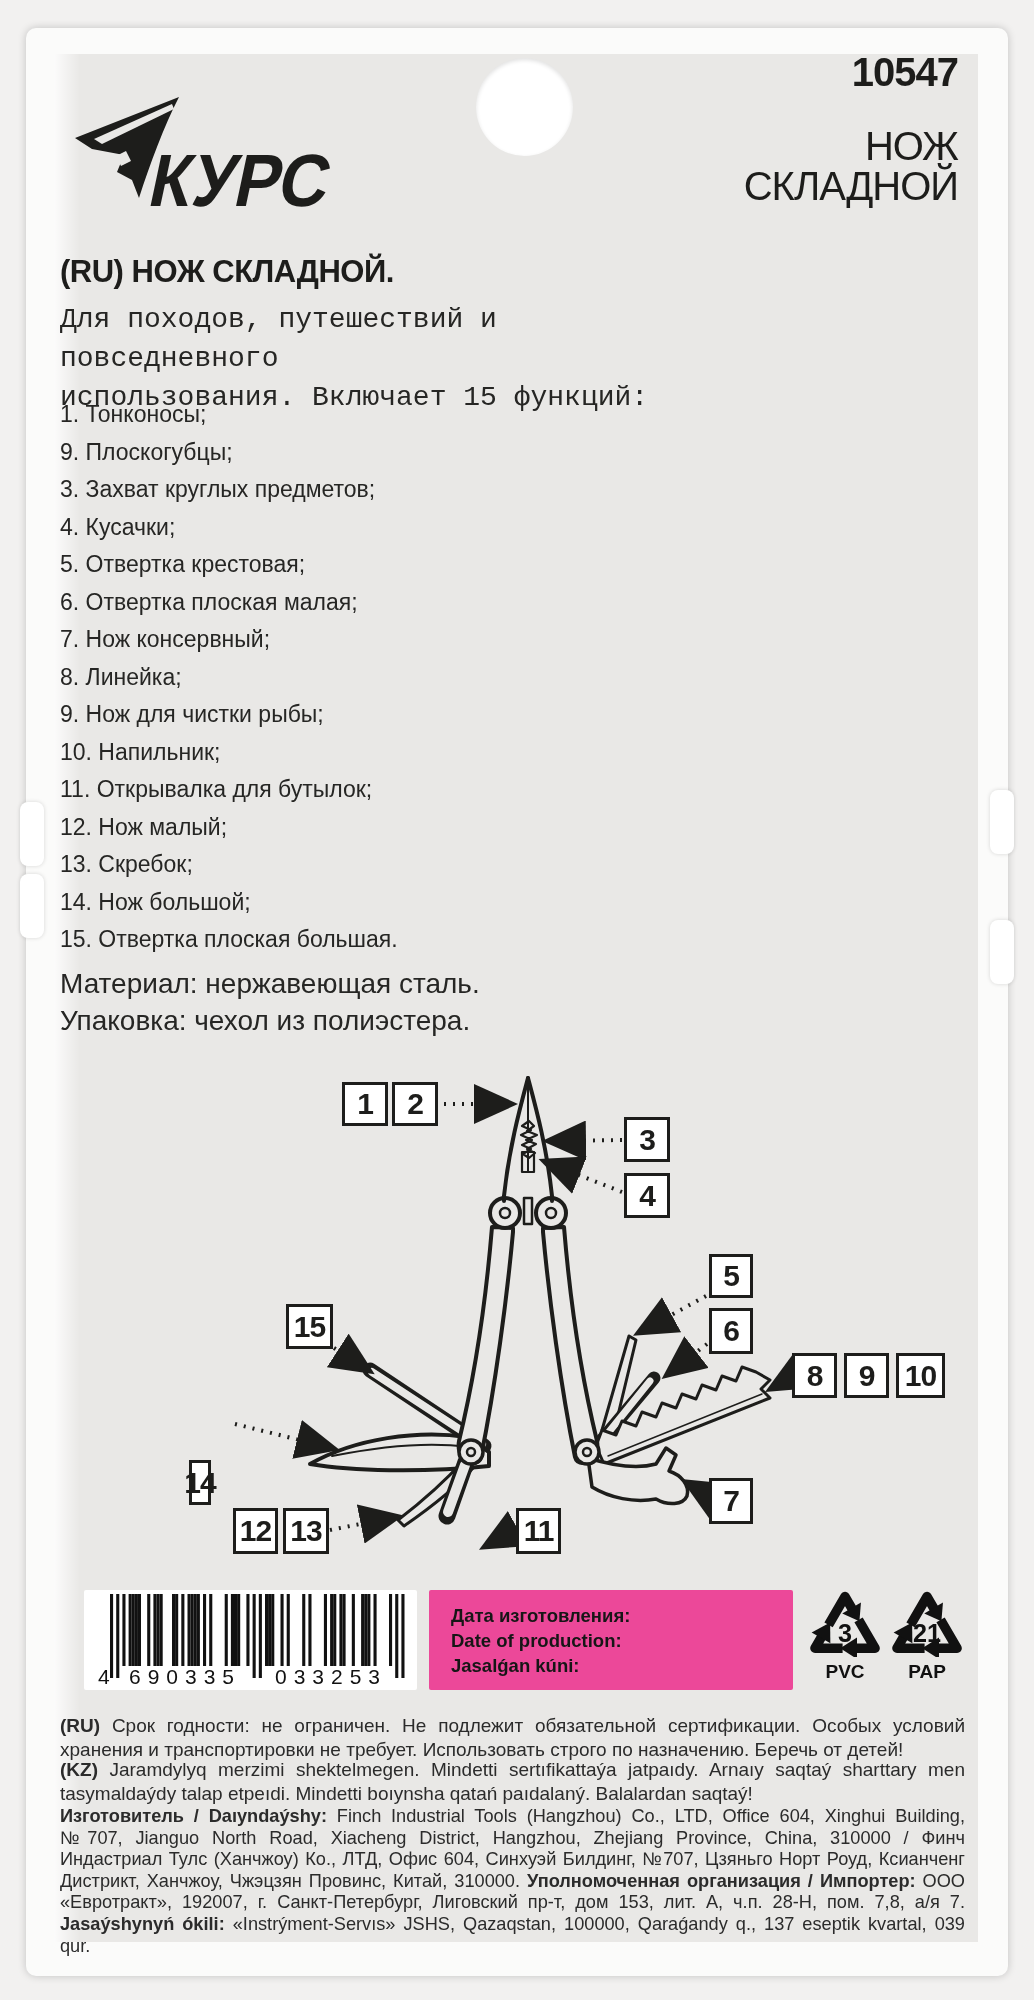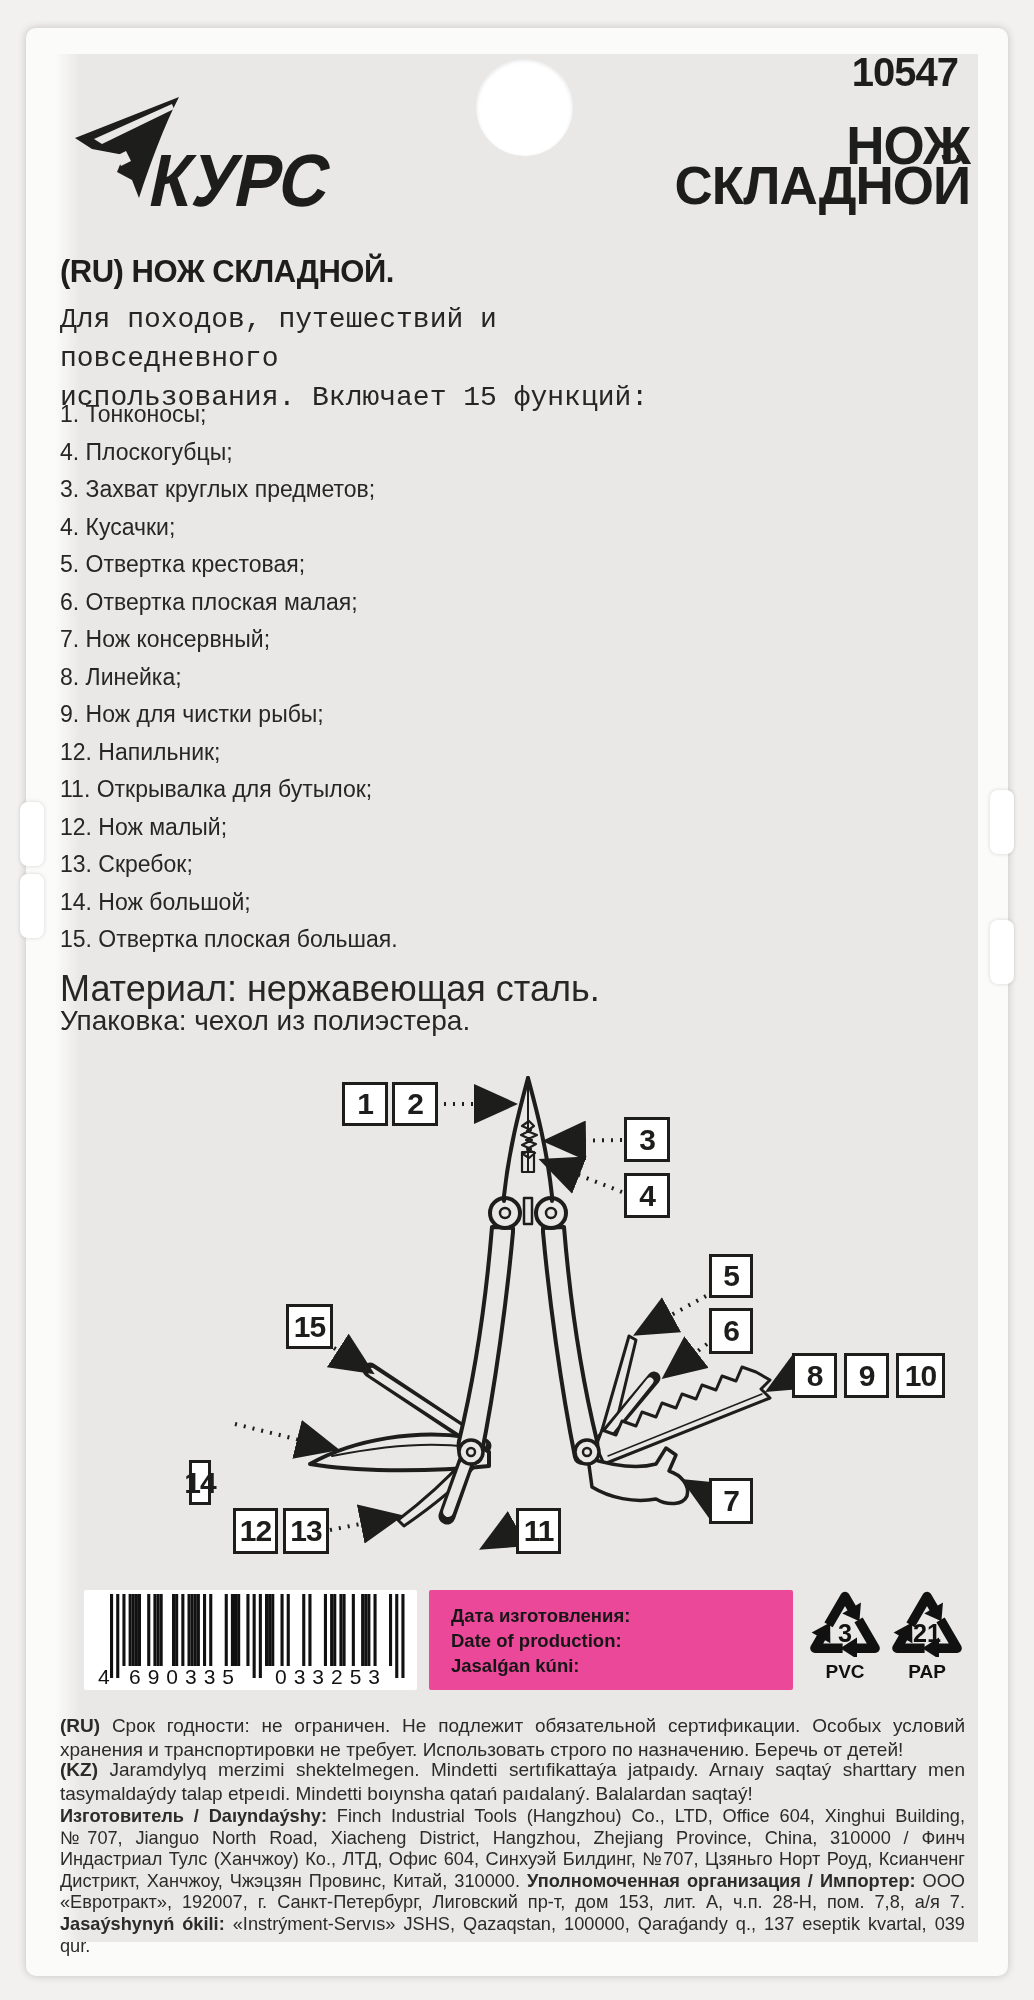--- a/index.html
+++ b/index.html
@@ -8,27 +8,27 @@
   .card{position:absolute;left:26px;top:28px;width:982px;height:1948px;background:#fbfbfa;
         border-radius:10px;box-shadow:0 0 8px rgba(0,0,0,.20);}
   .label{position:absolute;left:54px;top:54px;width:924px;height:1888px;background:#e9e8e6;}
   .label-fade{position:absolute;left:54px;top:54px;width:26px;height:1888px;
         background:linear-gradient(90deg,rgba(255,255,255,.85),rgba(255,255,255,0));}
   .hole{position:absolute;left:476px;top:58px;width:97px;height:98px;border-radius:50%;
         background:#fff;box-shadow:inset 0 2px 4px rgba(0,0,0,.12);}
   .notch{position:absolute;width:24px;height:64px;background:#fff;border-radius:8px;
         box-shadow:0 0 4px rgba(0,0,0,.15);}
   .sku{position:absolute;top:50px;right:76px;font-size:40px;font-weight:bold;letter-spacing:-1px;}
-  .ptitle{position:absolute;top:126px;right:64px;text-align:right;font-size:53px;font-weight:bold;
+  .ptitle{position:absolute;top:126px;right:76px;text-align:right;font-size:40px;font-weight:normal;
         line-height:40px;letter-spacing:-1px;}
   .h-ru{position:absolute;left:60px;top:254px;font-size:31px;font-weight:bold;letter-spacing:-.5px;}
   .intro{position:absolute;left:60px;top:300px;width:650px;font-size:28px;line-height:39px;color:#262624;font-family:Liberation Mono, monospace;}
   ol.fn{position:absolute;left:60px;top:396px;margin:0;padding:0;list-style:none;
         font-size:23px;line-height:37.5px;color:#262624;}
-  .mat{position:absolute;left:60px;top:968px;font-size:36px;color:#262624;}
+  .mat{position:absolute;left:60px;top:968px;font-size:28px;color:#262624;}
   .pack{position:absolute;left:60px;top:1005px;font-size:28px;color:#262624;}
   .diagram-svg{position:absolute;left:0;top:1040px;z-index:2;}
   .co{position:absolute;z-index:3;background:#fff;border:3px solid #1d1d1b;box-sizing:border-box;
         display:flex;align-items:center;justify-content:center;font-size:30px;font-weight:bold;
         letter-spacing:-1px;color:#1d1d1b;}
   .bc-box{position:absolute;left:84px;top:1590px;width:333px;height:100px;background:#fff;border-radius:2px;}
   .date-box{position:absolute;left:429px;top:1590px;width:364px;height:100px;background:#ec4899;border-radius:2px;
         box-sizing:border-box;padding:13px 0 0 22px;}
   .date-box div{font-size:18.5px;font-weight:bold;line-height:25px;color:#161616;}
   .recy{position:absolute;top:1589px;width:78px;text-align:center;z-index:2;}
@@ -66,29 +66,29 @@
     <div>СКЛАДНОЙ</div>
   </div>
 
   <div class="h-ru">(RU) НОЖ СКЛАДНОЙ.</div>
   <div class="intro">
     <div>Для походов, путешествий и повседневного</div>
     <div>использования. Включает 15 функций:</div>
   </div>
   <ol class="fn">
     <li>1. Тонконосы;</li>
-    <li>4. Плоскогубцы;</li>
+    <li>9. Плоскогубцы;</li>
     <li>3. Захват круглых предметов;</li>
     <li>4. Кусачки;</li>
     <li>5. Отвертка крестовая;</li>
     <li>6. Отвертка плоская малая;</li>
     <li>7. Нож консервный;</li>
     <li>8. Линейка;</li>
     <li>9. Нож для чистки рыбы;</li>
-    <li>12. Напильник;</li>
+    <li>10. Напильник;</li>
     <li>11. Открывалка для бутылок;</li>
     <li>12. Нож малый;</li>
     <li>13. Скребок;</li>
     <li>14. Нож большой;</li>
     <li>15. Отвертка плоская большая.</li>
   </ol>
   <div class="mat">Материал: нержавеющая сталь.</div>
   <div class="pack">Упаковка: чехол из полиэстера.</div>
 
   <svg class="diagram-svg" width="1034" height="570" viewBox="0 1040 1034 570">

